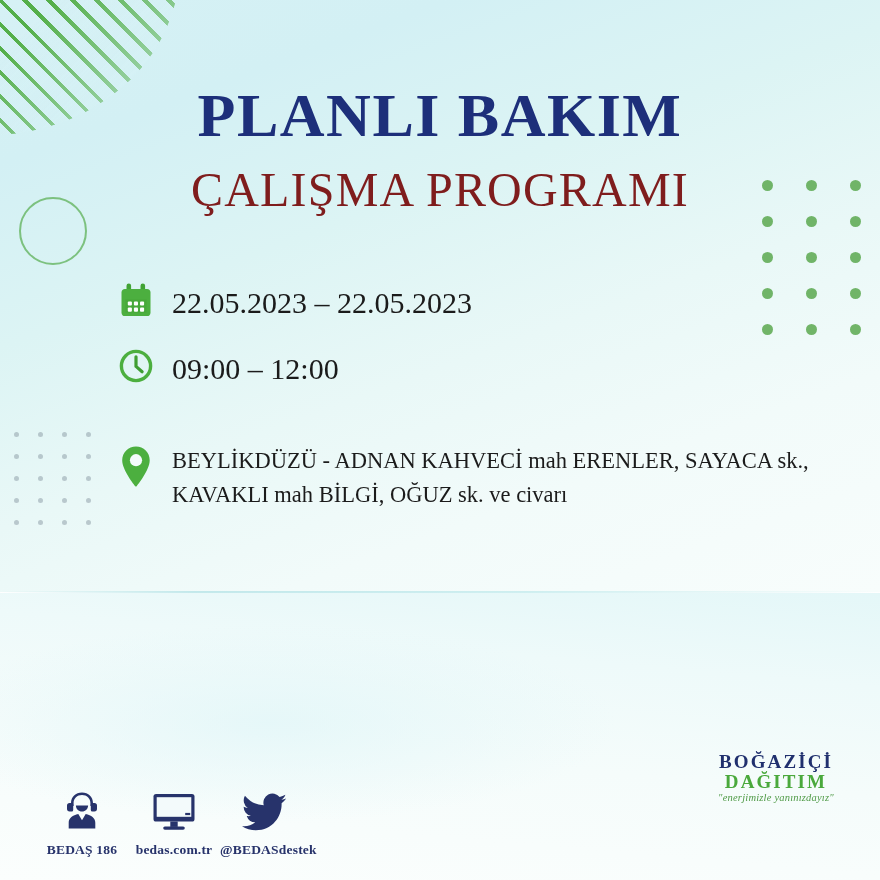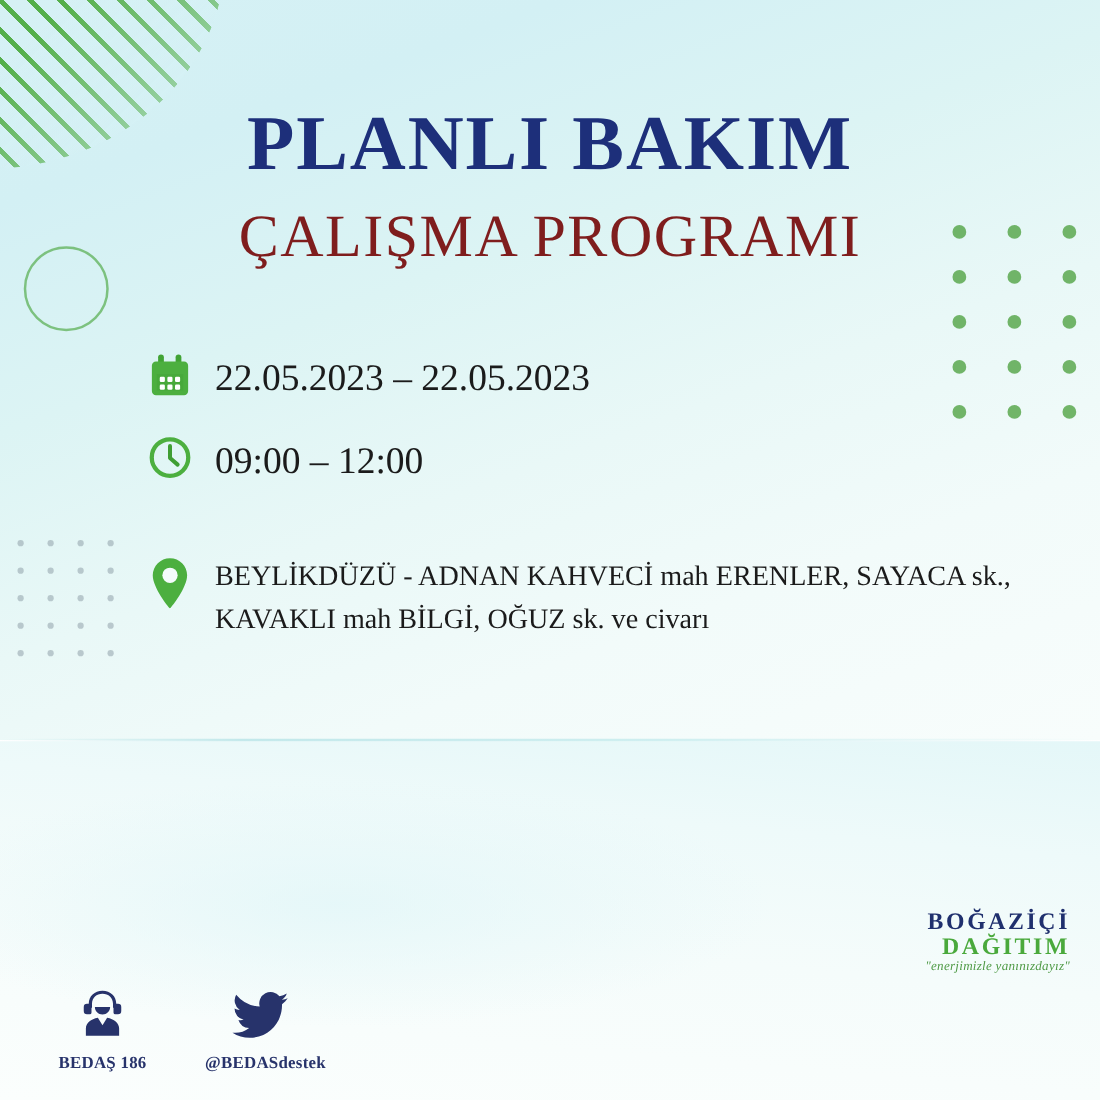--- a/index.html
+++ b/index.html
@@ -215,21 +215,20 @@
   }
   .place-line { display: block; white-space: nowrap; }
 
   
   .contacts {
     position: absolute;
     left: 36px;
     top: 782px;
     display: flex;
     align-items: flex-end;
-    gap: 36px;
     justify-content: center;
   }
   .contact {
     width: 92px;
     text-align: center;
   }
   .contact .c-icon {
     height: 52px;
     display: flex;
     align-items: flex-end;
@@ -242,23 +241,23 @@
     font-weight: bold;
     color: #27336b;
     letter-spacing: .2px;
     white-space: nowrap;
   }
 
   
   .brand {
     position: absolute;
     right: 24px;
-    top: 728px;
+    top: 752px;
     width: 160px;
-    text-align: right;
+    text-align: center;
     line-height: 1.06;
   }
   .brand-l1 {
     display: block;
     font-size: 19px;
     font-weight: bold;
     letter-spacing: 2.1px;
     color: #20306e;
   }
   .brand-l2,
@@ -405,20 +404,34 @@
             <path d="M10.6 14.9h2.1a1.5 1.5 0 0 1 1.5 1.5v5.5a1.5 1.5 0 0 1-1.5 1.5h-2.1a2.6 2.6 0 0 1-2.6-2.6v-3.3a2.6 2.6 0 0 1 2.6-2.6zM35.4 14.9h-2.1a1.5 1.5 0 0 0-1.5 1.5v5.5a1.5 1.5 0 0 0 1.5 1.5h2.1a2.6 2.6 0 0 0 2.6-2.6v-3.3a2.6 2.6 0 0 0-2.6-2.6z"></path>
             <path d="M23 23.6c3.4 0 6.1-2.6 6.1-6h-12.2c0 3.4 2.7 6 6.1 6z"></path>
             <path d="M19.3 26.1L23 32.2l3.7-6.1c5.5.9 9.6 4.4 9.6 8.6v5.8H9.7v-5.8c0-4.2 4.1-7.7 9.6-8.6z"></path>
             <path d="M21.4 25.7h3.2l-1.6 2.7z" fill="#f6fbfc"></path>
           </g>
         </svg>
       </span>
       <span class="c-label">BEDAŞ 186</span>
     </div>
 
+    <div class="contact">
+      <span class="c-icon">
+        <svg width="48" height="44" viewBox="0 0 48 44" aria-hidden="true">
+          <g fill="#27336b">
+            <rect x="3.5" y="4" width="41" height="27.5" rx="2.6"></rect>
+            <rect x="20.3" y="31.5" width="7.4" height="5.4"></rect>
+            <rect x="13.2" y="36.4" width="21.6" height="3.4" rx="1.7"></rect>
+          </g>
+          <rect x="6.7" y="7.2" width="34.6" height="19.6" fill="#f3fafb"></rect>
+          <rect x="35.2" y="22.9" width="5" height="2.2" fill="#27336b"></rect>
+        </svg>
+      </span>
+      <span class="c-label">bedas.com.tr</span>
+    </div>
 
     <div class="contact">
       <span class="c-icon">
         <svg width="50" height="44" viewBox="0 0 50 44" aria-hidden="true">
           <path d="M47 7.7c-1.7.8-3.6 1.3-5.5 1.5 2-1.2 3.5-3.1 4.2-5.3-1.9 1.1-4 1.9-6.1 2.4A9.6 9.6 0 0 0 22.9 15a27.3 27.3 0 0 1-19.8-10 9.6 9.6 0 0 0 3 12.8c-1.6 0-3.1-.5-4.4-1.2v.1a9.6 9.6 0 0 0 7.7 9.4c-1.4.4-2.9.5-4.4.2a9.6 9.6 0 0 0 9 6.7A19.3 19.3 0 0 1 0 37c4.2 2.7 9.2 4.3 14.6 4.3 17.5 0 27.1-14.5 27.1-27.1v-1.2c1.9-1.4 3.5-3.1 4.8-5z" fill="#27336b" transform="translate(1,1) scale(0.95)"></path>
         </svg>
       </span>
       <span class="c-label">@BEDASdestek</span>
     </div>
 

